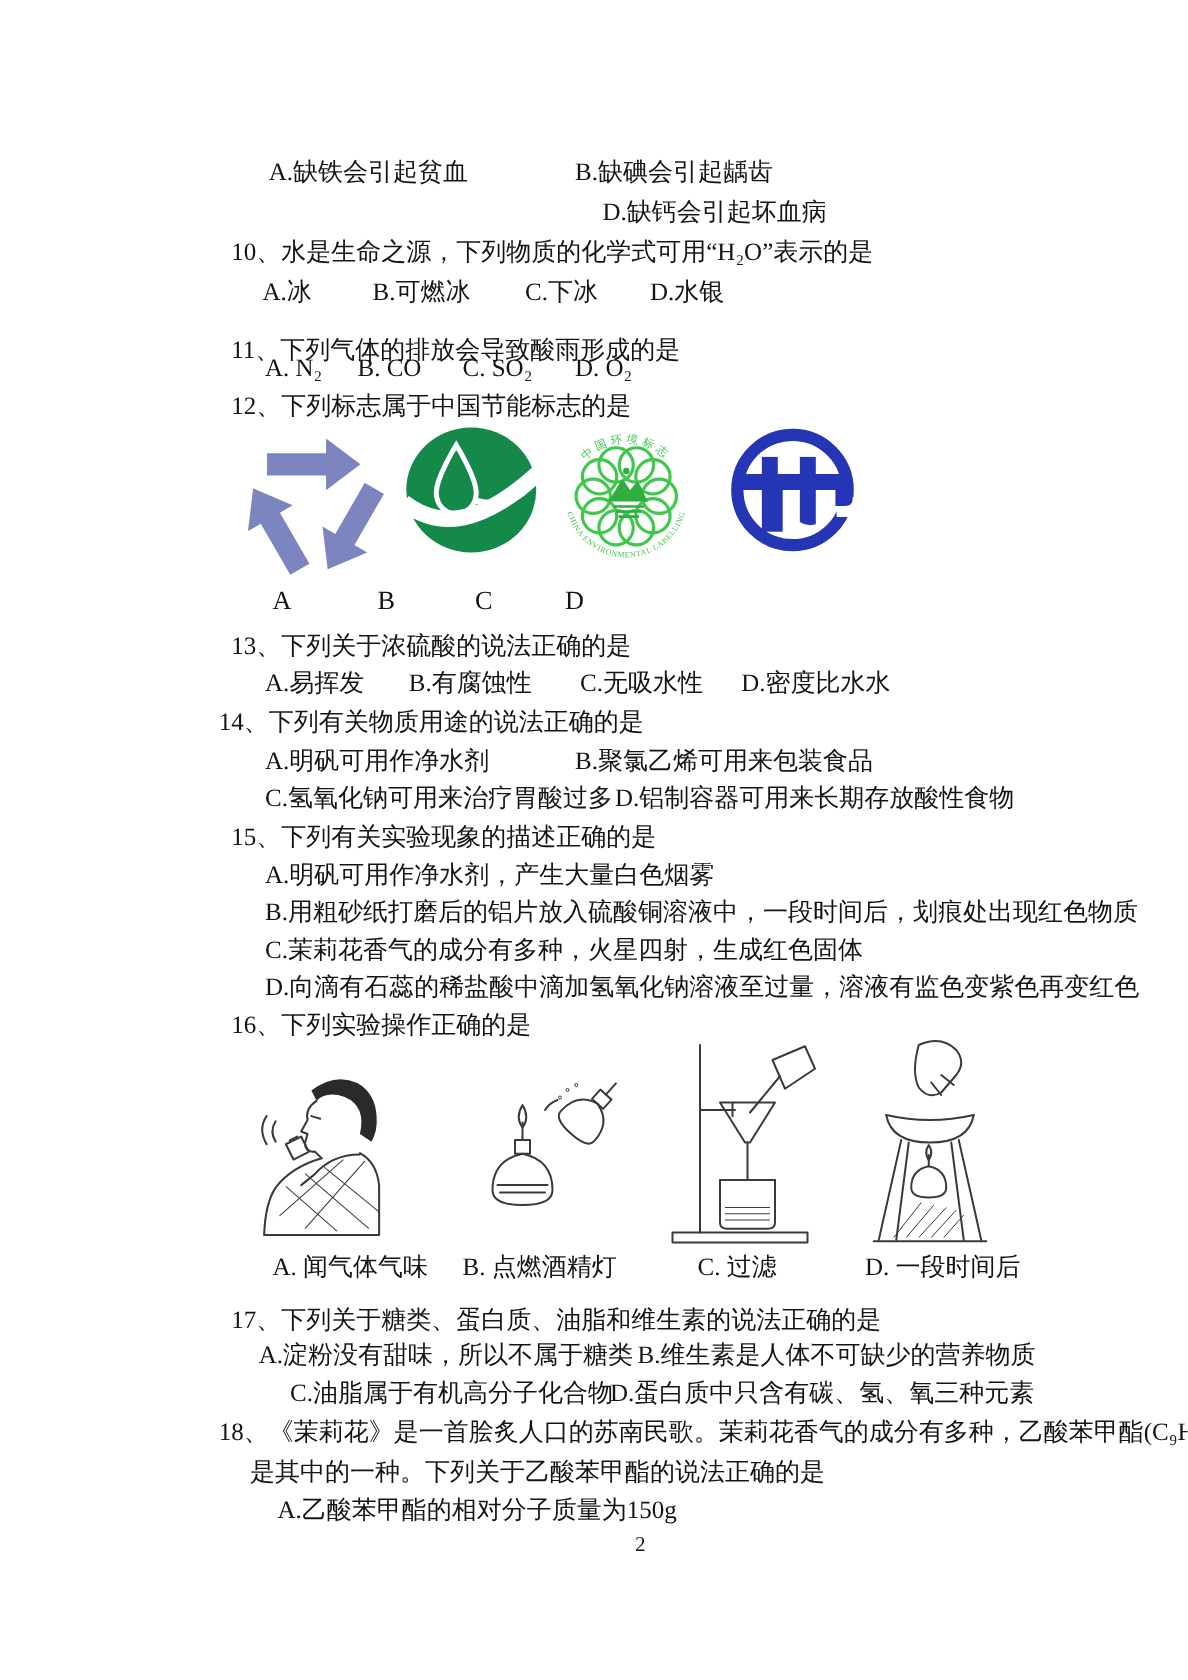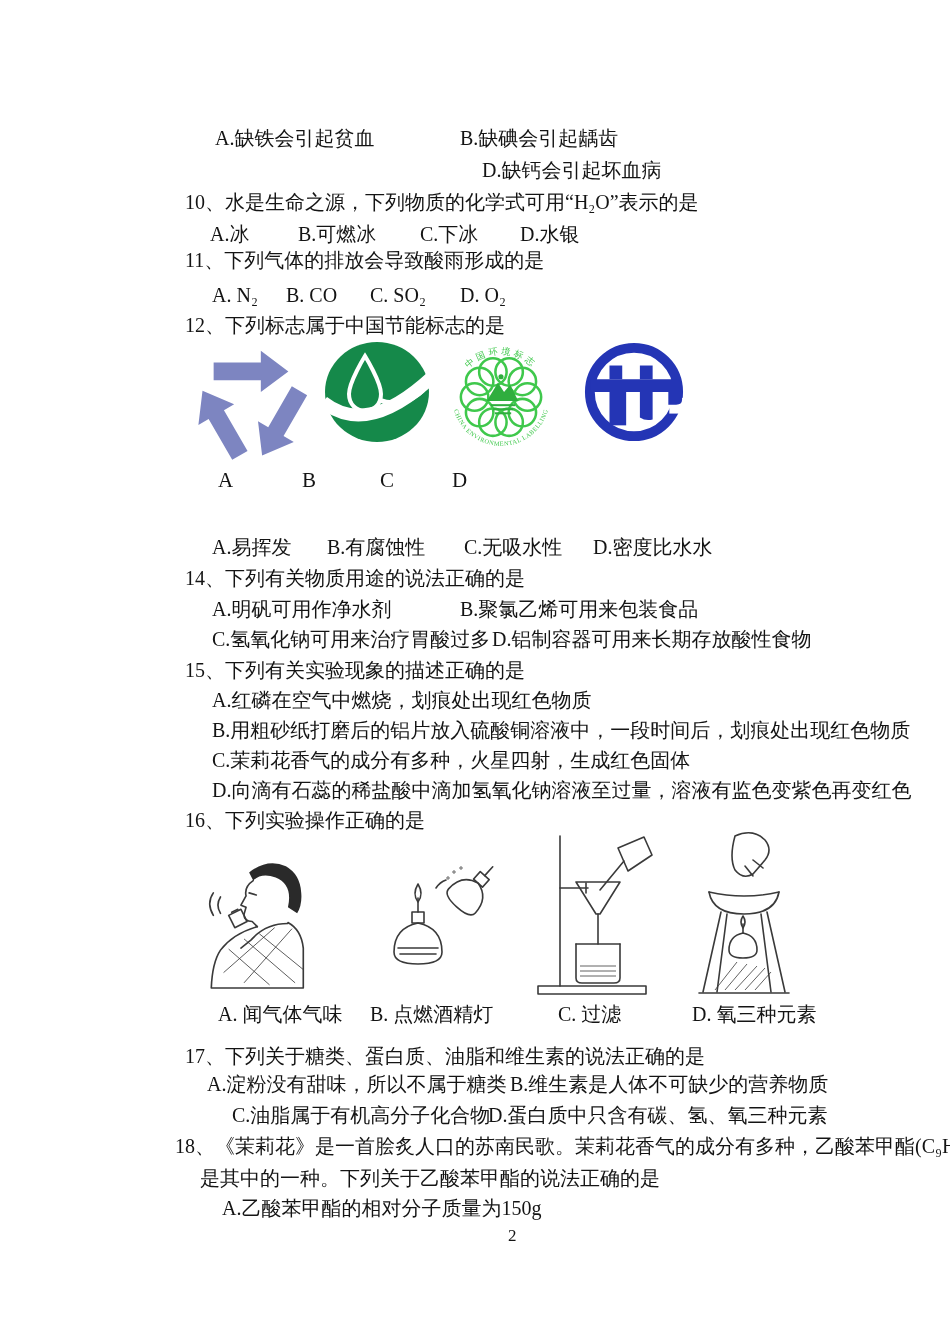--- a/index.html
+++ b/index.html
@@ -23,21 +23,21 @@
   <span class="t" style="left:175px;top:126px">A.缺铁会引起贫血</span>
   <span class="t" style="left:420px;top:126px">B.缺碘会引起龋齿</span>
   <span class="t" style="left:442px;top:158px">D.缺钙会引起坏血病</span>
 
   <span class="t" style="left:145px;top:190px">10、水是生命之源，下列物质的化学式可用“H₂O”表示的是</span>
   <span class="t" style="left:170px;top:222px">A.冰</span>
   <span class="t" style="left:258px;top:222px">B.可燃冰</span>
   <span class="t" style="left:380px;top:222px">C.下冰</span>
   <span class="t" style="left:480px;top:222px">D.水银</span>
 
-  <span class="t" style="left:145px;top:248px">11、下列气体的排放会导致酸雨形成的是</span>
+  <span class="t" style="left:145px;top:268px">11、下列气体的排放会导致酸雨形成的是</span>
   <span class="t" style="left:172px;top:283px">A. N₂</span>
   <span class="t" style="left:246px;top:283px">B. CO</span>
   <span class="t" style="left:330px;top:283px">C. SO₂</span>
   <span class="t" style="left:420px;top:283px">D. O₂</span>
 
   <span class="t" style="left:145px;top:313px">12、下列标志属于中国节能标志的是</span>
 
   <div class="logo" style="left:152px;top:336px">
     <svg width="118" height="124" viewBox="0 0 120 124">
       <g fill="#7d85c1">
@@ -109,33 +109,34 @@
         <path d="M58,52 H71 V80 Q64,82 58,78 Z"></path>
       </g>
     </svg>
   </div>
 
   <span class="lbl" style="left:178px;top:468px">A</span>
   <span class="lbl" style="left:262px;top:468px">B</span>
   <span class="lbl" style="left:340px;top:468px">C</span>
   <span class="lbl" style="left:412px;top:468px">D</span>
 
+  <span class="t" style="left:145px;top:505px">13、下列关于浓硫酸的说法正确的是</span>
   <span class="t" style="left:172px;top:535px">A.易挥发</span>
   <span class="t" style="left:287px;top:535px">B.有腐蚀性</span>
   <span class="t" style="left:424px;top:535px">C.无吸水性</span>
   <span class="t" style="left:553px;top:535px">D.密度比水水</span>
 
-  <span class="t" style="left:145px;top:566px">14、下列有关物质用途的说法正确的是</span>
+  <span class="t" style="left:135px;top:566px">14、下列有关物质用途的说法正确的是</span>
   <span class="t" style="left:172px;top:597px">A.明矾可用作净水剂</span>
   <span class="t" style="left:420px;top:597px">B.聚氯乙烯可用来包装食品</span>
   <span class="t" style="left:452px;top:627px">D.铝制容器可用来长期存放酸性食物</span>
   <span class="t" style="left:172px;top:627px">C.氢氧化钠可用来治疗胃酸过多</span>
 
   <span class="t" style="left:145px;top:658px">15、下列有关实验现象的描述正确的是</span>
-  <span class="t" style="left:172px;top:688px">A.红磷在空气中燃烧，划痕处出现红色物质</span>
+  <span class="t" style="left:172px;top:688px">A.明矾可用作净水剂，产生大量白色烟雾</span>
   <span class="t" style="left:172px;top:718px">B.用粗砂纸打磨后的铝片放入硫酸铜溶液中，一段时间后，划痕处出现红色物质</span>
   <span class="t" style="left:172px;top:748px">C.茉莉花香气的成分有多种，火星四射，生成红色固体</span>
   <span class="t" style="left:172px;top:778px">D.向滴有石蕊的稀盐酸中滴加氢氧化钠溶液至过量，溶液有监色变紫色再变红色</span>
 
   <span class="t" style="left:145px;top:808px">16、下列实验操作正确的是</span>
 
   <div class="illus" style="left:158px;top:852px">
     <svg width="138" height="138" viewBox="0 0 135 135">
       <path d="M50,20 Q68,6 86,14 Q100,22 101,40 Q102,52 97,60 L88,54 Q93,32 76,25 Q62,20 54,28 Z" fill="#2a2a2a" stroke="none"></path>
       <g class="sketch">
@@ -227,21 +228,21 @@
           <path d="M50,160 L72,136"></path>
           <path d="M60,160 L80,138"></path>
           <path d="M70,160 L86,142"></path>
       </g>
     </svg>
   </div>
 
   <span class="t" style="left:178px;top:1002px">A. 闻气体气味</span>
   <span class="t" style="left:330px;top:1002px">B. 点燃酒精灯</span>
   <span class="t" style="left:518px;top:1002px">C. 过滤</span>
-  <span class="t" style="left:652px;top:1002px">D. 氧三种元素</span>
+  <span class="t" style="left:652px;top:1002px">D. 一段时间后</span>
 
   <span class="t" style="left:145px;top:1044px">17、下列关于糖类、蛋白质、油脂和维生素的说法正确的是</span>
   <span class="t" style="left:167px;top:1072px">A.淀粉没有甜味，所以不属于糖类</span>
   <span class="t" style="left:470px;top:1072px">B.维生素是人体不可缺少的营养物质</span>
   <span class="t" style="left:192px;top:1103px">C.油脂属于有机高分子化合物</span>
   <span class="t" style="left:448px;top:1103px">D.蛋白质中只含有碳、氢、氧三种元素</span>
 
   <span class="t" style="left:135px;top:1134px">18、《茉莉花》是一首脍炙人口的苏南民歌。茉莉花香气的成分有多种，乙酸苯甲酯(C₉H₁₀O₂)</span>
   <span class="t" style="left:160px;top:1166px">是其中的一种。下列关于乙酸苯甲酯的说法正确的是</span>
   <span class="t" style="left:182px;top:1196px">A.乙酸苯甲酯的相对分子质量为150g</span>

